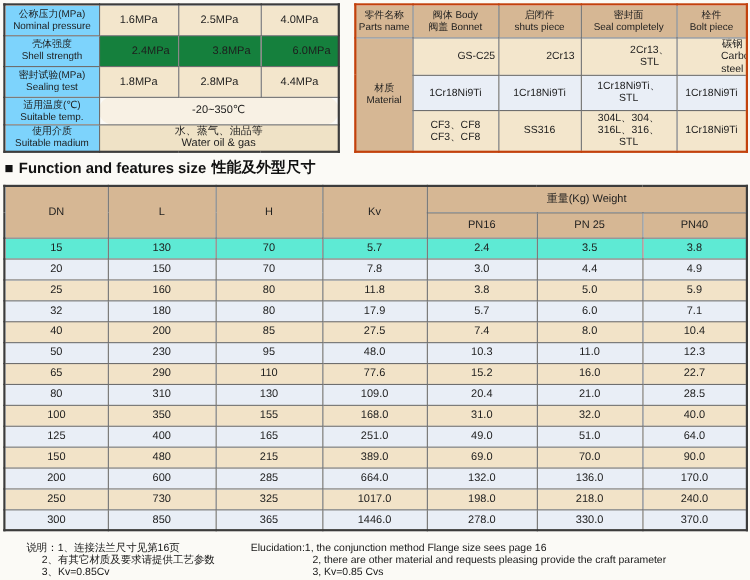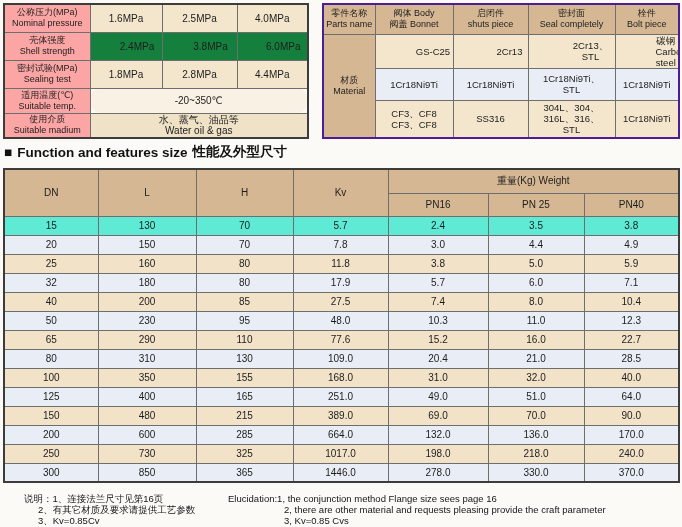--- a/index.html
+++ b/index.html
@@ -16,30 +16,30 @@
     border: 1px solid #6e6e6e;
     text-align: center;
     vertical-align: middle;
     padding: 0 2px;
     overflow: hidden;
   }
   .ml { white-space: pre-line; }
 
   
   .spec-table { left: 3px; top: 3px; width: 304px; border: 2px solid #3c3c3c; }
-  .spec-table .lbl { background: #fca5a5; font-size: 9px; line-height: 11px; }
+  .spec-table .lbl { background: #7dd3fc; font-size: 9px; line-height: 11px; }
   .spec-table .val { font-size: 10px; line-height: 11px; }
   .spec-r1 td { height: 28px; } .spec-r1 .val { background: #f3e6cc; }
   .spec-r2 td { height: 28px; } .spec-r2 .val { background: #15803d; padding-left: 24px; }
   .spec-r3 td { height: 28px; } .spec-r3 .val { background: #f3e6cc; }
   .spec-r4 td { height: 25px; } .spec-r4 .val { background: #f8f1e4; border-radius: 12px; }
   .spec-r5 td { height: 25px; } .spec-r5 .val { background: #efe2c6; }
 
   
-  .mat-table { left: 322px; top: 3px; width: 356px; border: 2px solid #4c1d95; }
+  .mat-table { left: 322px; top: 3px; width: 356px; border: 2px solid #c2410c; }
   .mat-table .lbl { background: #d6b794; font-size: 9px; line-height: 11px; }
   .mat-table .val { font-size: 9.5px; line-height: 11px; }
   .mat-hdr td { height: 30px; }
   .mat-r1 td { height: 34px; } .mat-r1 .val { background: #f3e6cc; padding-left: 40px; }
   .mat-r2 td { height: 32px; } .mat-r2 .val { background: #e9eef6; }
   .mat-r3 td { height: 38px; } .mat-r3 .val { background: #f3e6cc; }
 
   
   .section-title {
     position: absolute; left: 4px; top: 143px;

